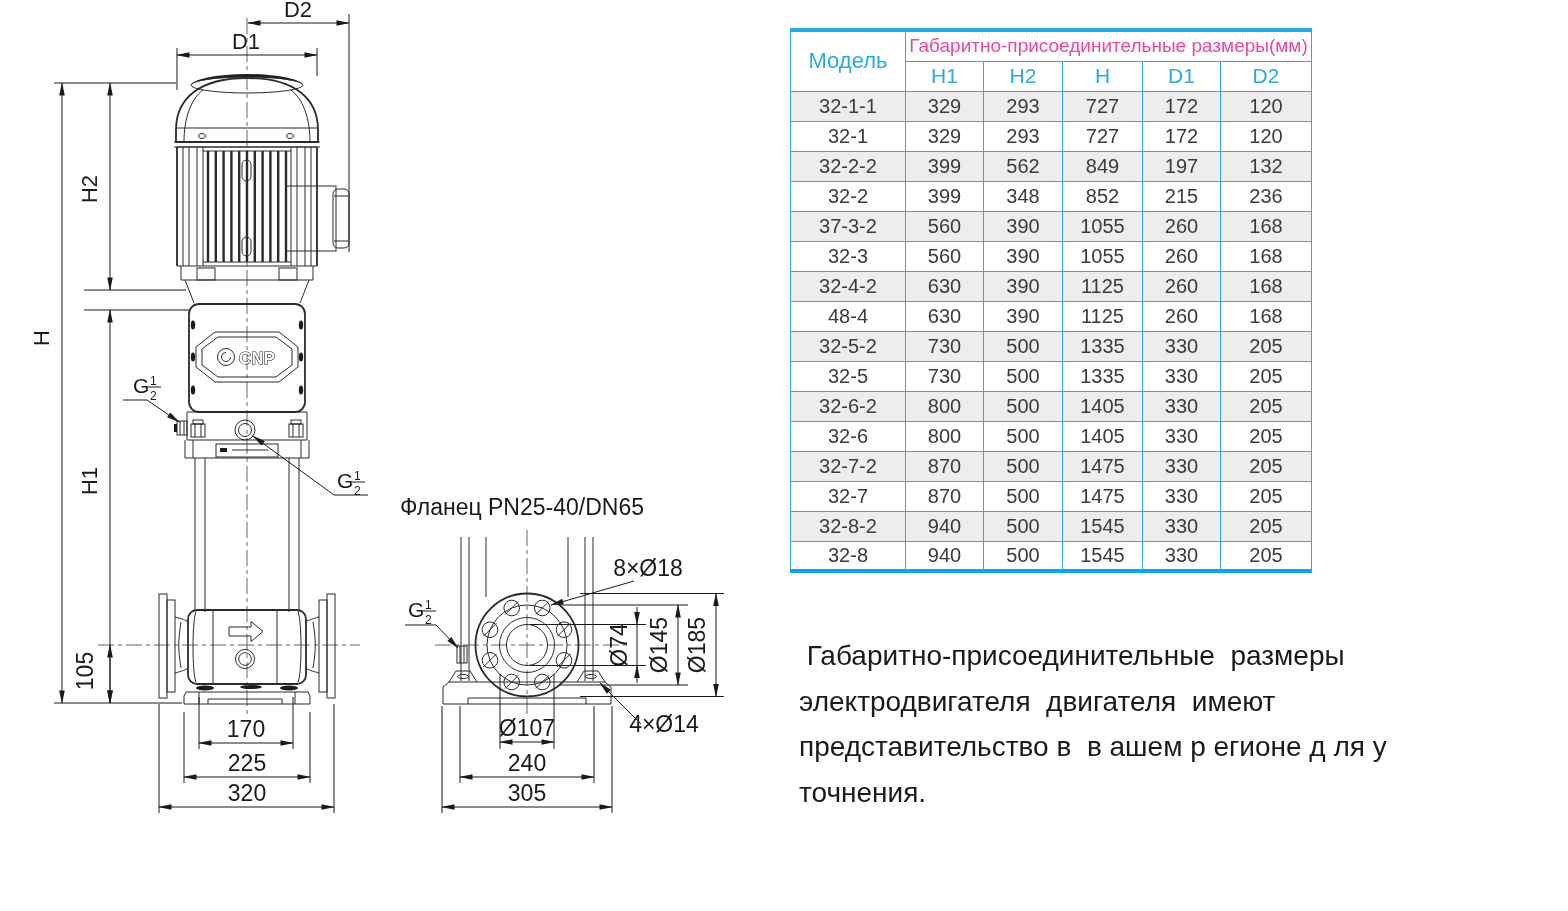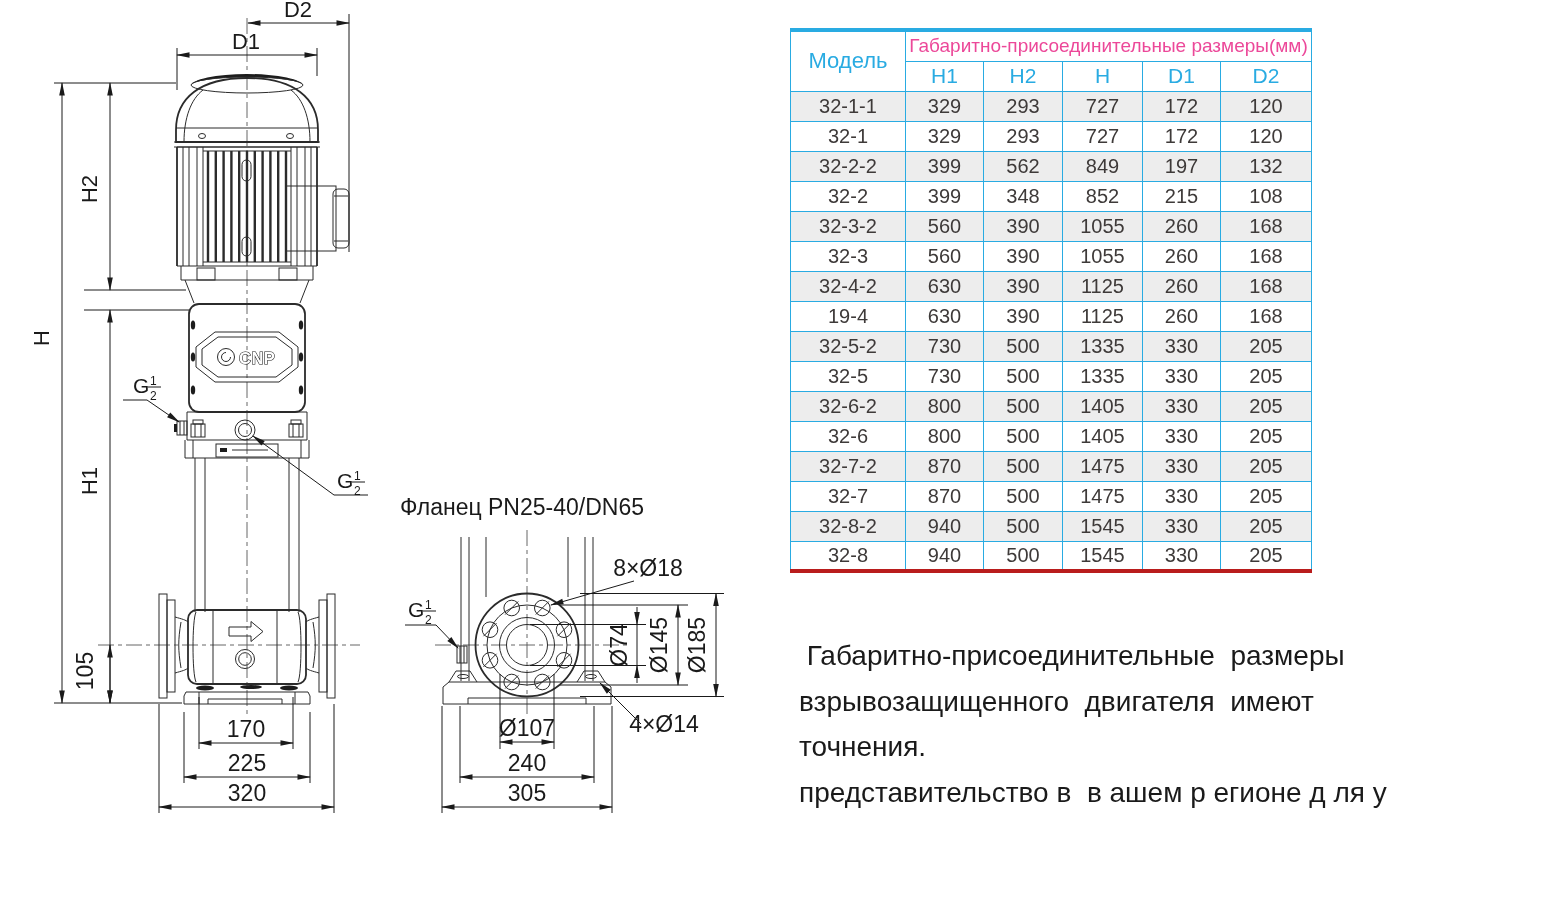--- a/index.html
+++ b/index.html
@@ -16,21 +16,21 @@
   svg text{font-family:"Liberation Sans",sans-serif;fill:#1a1a1a;}
   .dimtxt{font-size:23px;}
   .lbltxt{font-size:22px;}
   .frac{font-size:12px;}
   .gtxt{font-size:21px;}
   .title{font-size:23px;}
   .logo-txt{font-size:16.5px;font-weight:700;letter-spacing:.5px;fill:#fff;stroke:#111;
             stroke-width:1.1px;paint-order:stroke;}
   
   #dim-table{position:absolute;left:790px;top:28px;width:521px;border-collapse:collapse;
-             table-layout:fixed;border-top:4px solid #29abe2;border-bottom:4px solid #b91c1c;border-radius:11px;}
+             table-layout:fixed;border-top:4px solid #29abe2;border-bottom:4px solid #0ea5e9;border-radius:11px;}
   #dim-table th,#dim-table td{border:1px solid #29abe2;text-align:center;padding:0;
              font-weight:400;overflow:hidden;white-space:nowrap;}
   #dim-table thead tr.r1{height:31px;}
   #dim-table thead tr.r2{height:30px;}
   #dim-table tbody tr{height:30px;}
   .model-h{color:#29abe2;font-size:22px;}
   .group-h{color:#ec4899;font-size:19px;}
   #col-row th{color:#29abe2;font-size:21px;}
   td.model-cell{color:#29abe2;font-size:20px;}
   #dim-table td{color:#3e3a39;font-size:20px;}
@@ -366,24 +366,24 @@
           <td>849</td>
           <td>197</td>
           <td>132</td>
         </tr>
         <tr>
           <td class="model-cell">32-2</td>
           <td>399</td>
           <td>348</td>
           <td>852</td>
           <td>215</td>
-          <td>108</td>
-        </tr>
-        <tr class="shaded">
-          <td class="model-cell">32-3-2</td>
+          <td>236</td>
+        </tr>
+        <tr class="shaded">
+          <td class="model-cell">37-3-2</td>
           <td>560</td>
           <td>390</td>
           <td>1055</td>
           <td>260</td>
           <td>168</td>
         </tr>
         <tr>
           <td class="model-cell">32-3</td>
           <td>560</td>
           <td>390</td>
@@ -393,21 +393,21 @@
         </tr>
         <tr class="shaded">
           <td class="model-cell">32-4-2</td>
           <td>630</td>
           <td>390</td>
           <td>1125</td>
           <td>260</td>
           <td>168</td>
         </tr>
         <tr>
-          <td class="model-cell">19-4</td>
+          <td class="model-cell">48-4</td>
           <td>630</td>
           <td>390</td>
           <td>1125</td>
           <td>260</td>
           <td>168</td>
         </tr>
         <tr class="shaded">
           <td class="model-cell">32-5-2</td>
           <td>730</td>
           <td>500</td>
@@ -469,18 +469,18 @@
           <td>500</td>
           <td>1545</td>
           <td>330</td>
           <td>205</td>
         </tr>
       </tbody>
   </table>
 
   <div id="note">
       <div class="note-line"> Габаритно-присоединительные  размеры</div>
-      <div class="note-line">взрывозащищенного  двигателя  имеют</div>
+      <div class="note-line">электродвигателя  двигателя  имеют</div>
+      <div class="note-line">представительство в  в ашем р егионе д ля у</div>
       <div class="note-line">точнения.</div>
-      <div class="note-line">представительство в  в ашем р егионе д ля у</div>
     </div>
 
 </div>
 
 </body></html>

